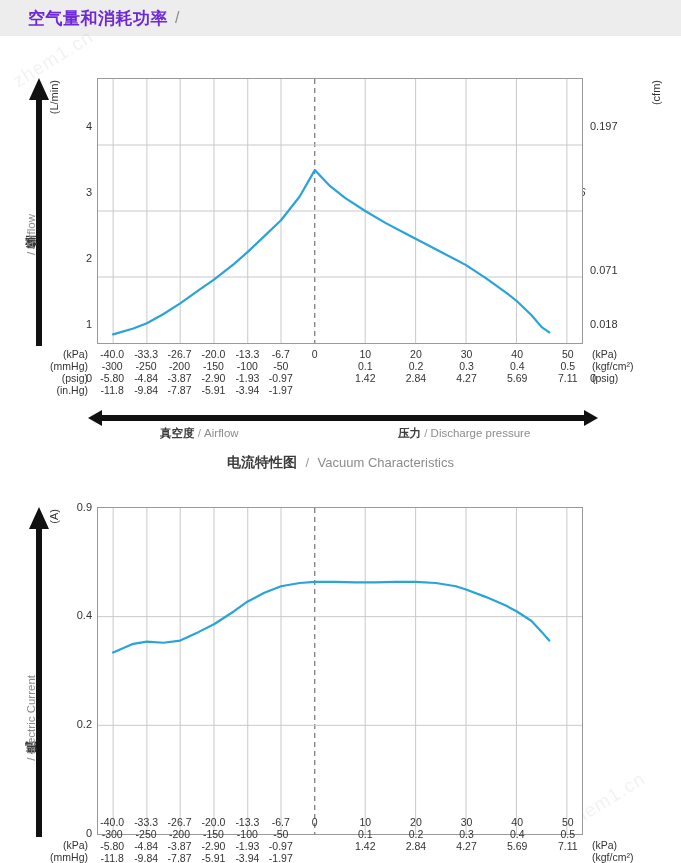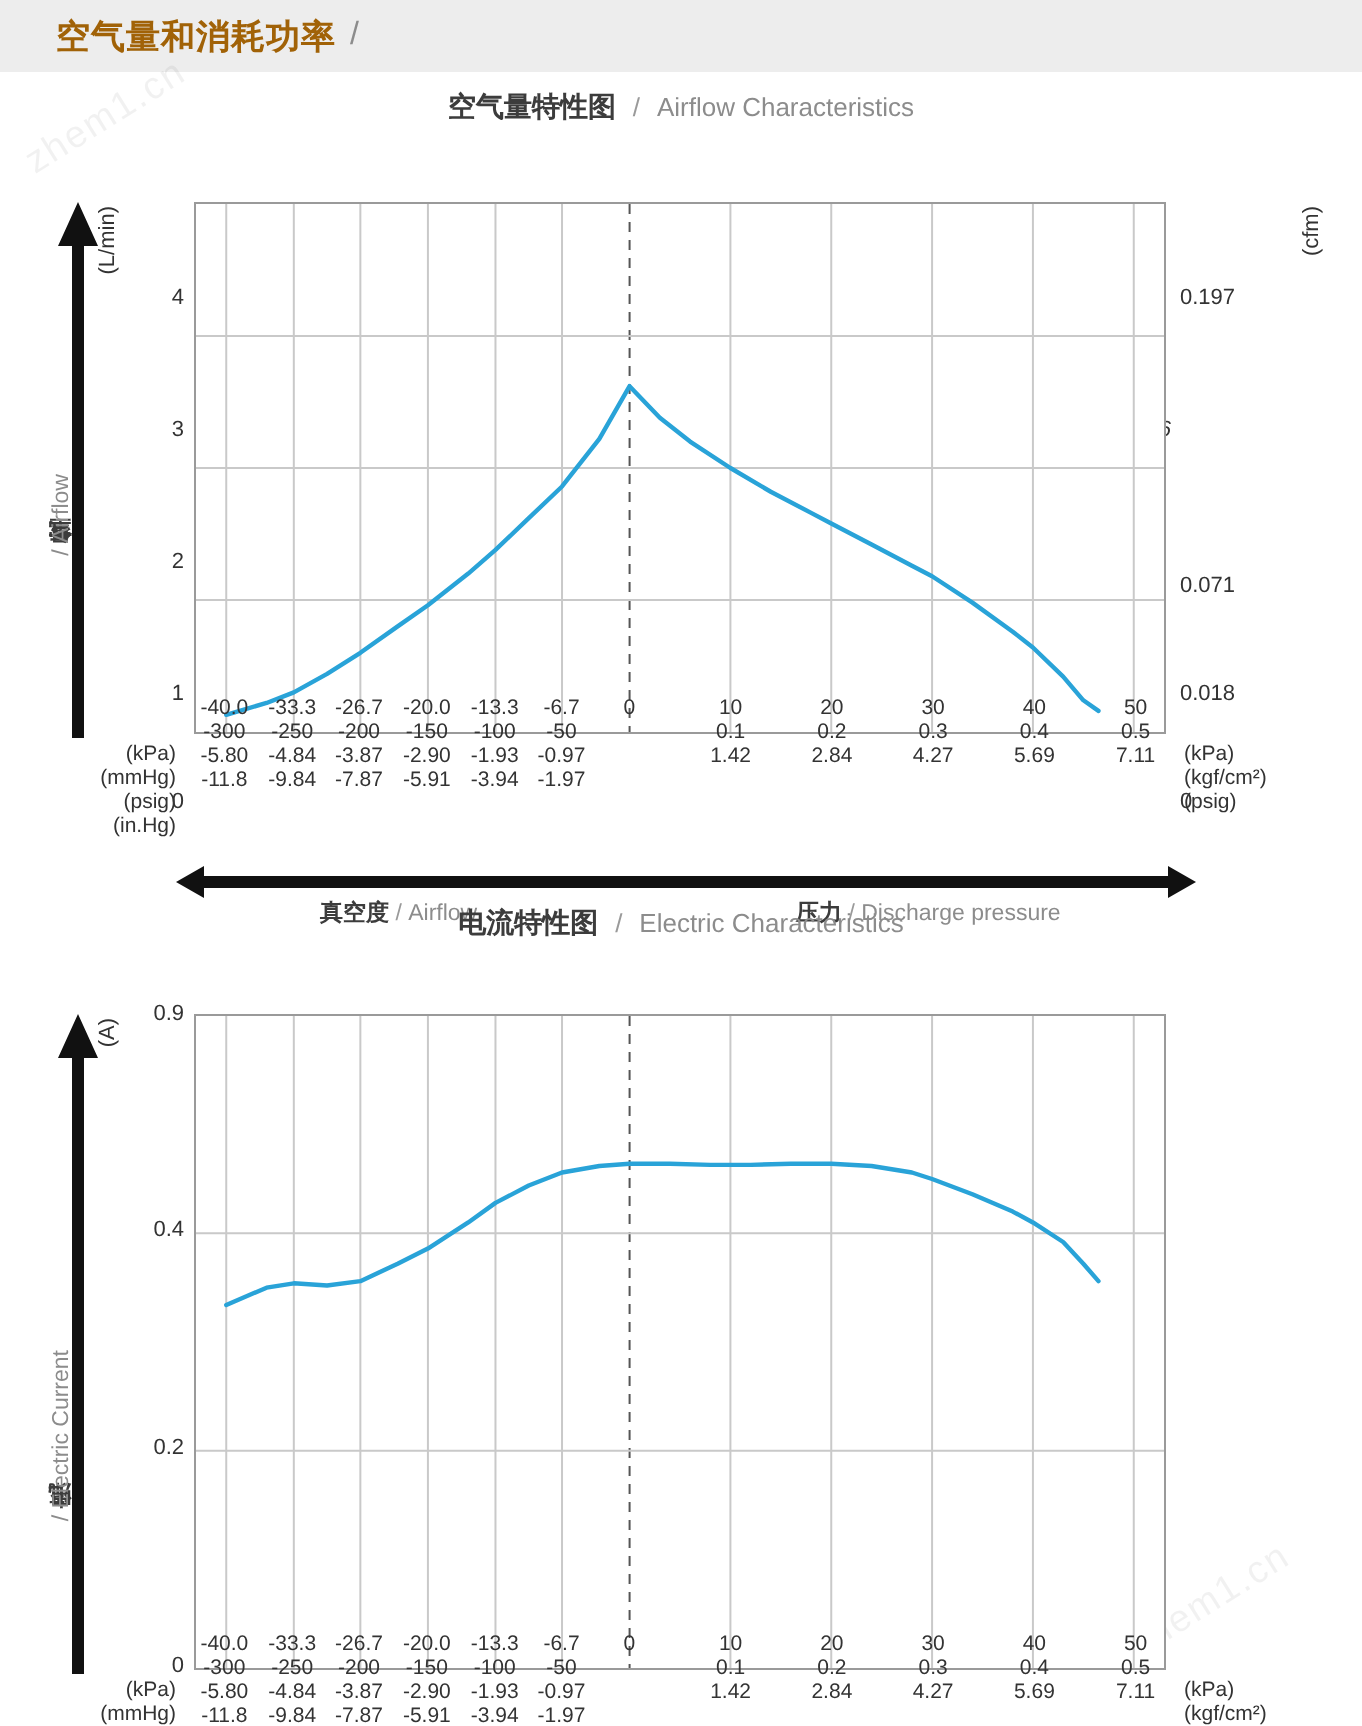--- a/index.html
+++ b/index.html
@@ -24,21 +24,21 @@
     height: 36px;
     background: #ededed;
     display: flex;
     align-items: center;
     padding-left: 28px;
     box-sizing: border-box;
   }
   .page-header .cn {
     font-size: 17px;
     font-weight: bold;
-    color: #a16207;
+    color: #6d28d9;
     letter-spacing: 0.5px;
   }
   .page-header .sep {
     font-size: 16px;
     color: #8c8c8c;
     margin: 0 7px;
   }
   .page-header .en {
     font-size: 16px;
     color: #8c8c8c;
@@ -147,25 +147,20 @@
 <div class="page-header">
   <span class="cn">空气量和消耗功率</span>
   <span class="sep">/</span>
 </div>
 
 <div class="wm wm1">zhem1.cn</div>
 <div class="wm wm2">zhem1.cn</div>
 
 <div class="chart-block" id="block-airflow">
 
-  <div class="chart-title">
-    <span class="cn">空气量特性图</span>
-    <span class="sep">/</span>
-    <span class="en">Airflow Characteristics</span>
-  </div>
 
   <div class="plot-wrap" style="height:400px;">
 
     <div class="unit-left vert-rl-rot" style="left:48px; top:36px;">(L/min)</div>
 
     <div class="unit-right vert-rl-rot" style="left:650px; top:36px;">(cfm)</div>
 
     <svg style="position:absolute; left:28px; top:34px;" width="22" height="268">
       <polygon points="11,0 21,22 14,22 14,268 8,268 8,22 1,22" fill="#111111"></polygon>
     </svg>
@@ -236,21 +231,21 @@
     </div>
 
   </div>
 </div>
 
 <div class="chart-block" id="block-current">
 
   <div class="chart-title">
     <span class="cn">电流特性图</span>
     <span class="sep">/</span>
-    <span class="en">Electric Characteristics</span>
+    <span class="en">Vacuum Characteristics</span>
   </div>
 
   <div class="plot-wrap" style="height:410px;">
 
     <div class="unit-left vert-rl-rot" style="left:48px; top:34px;">(A)</div>
 
     <svg style="position:absolute; left:28px; top:32px;" width="22" height="330">
       <polygon points="11,0 21,22 14,22 14,330 8,330 8,22 1,22" fill="#111111"></polygon>
     </svg>
 

